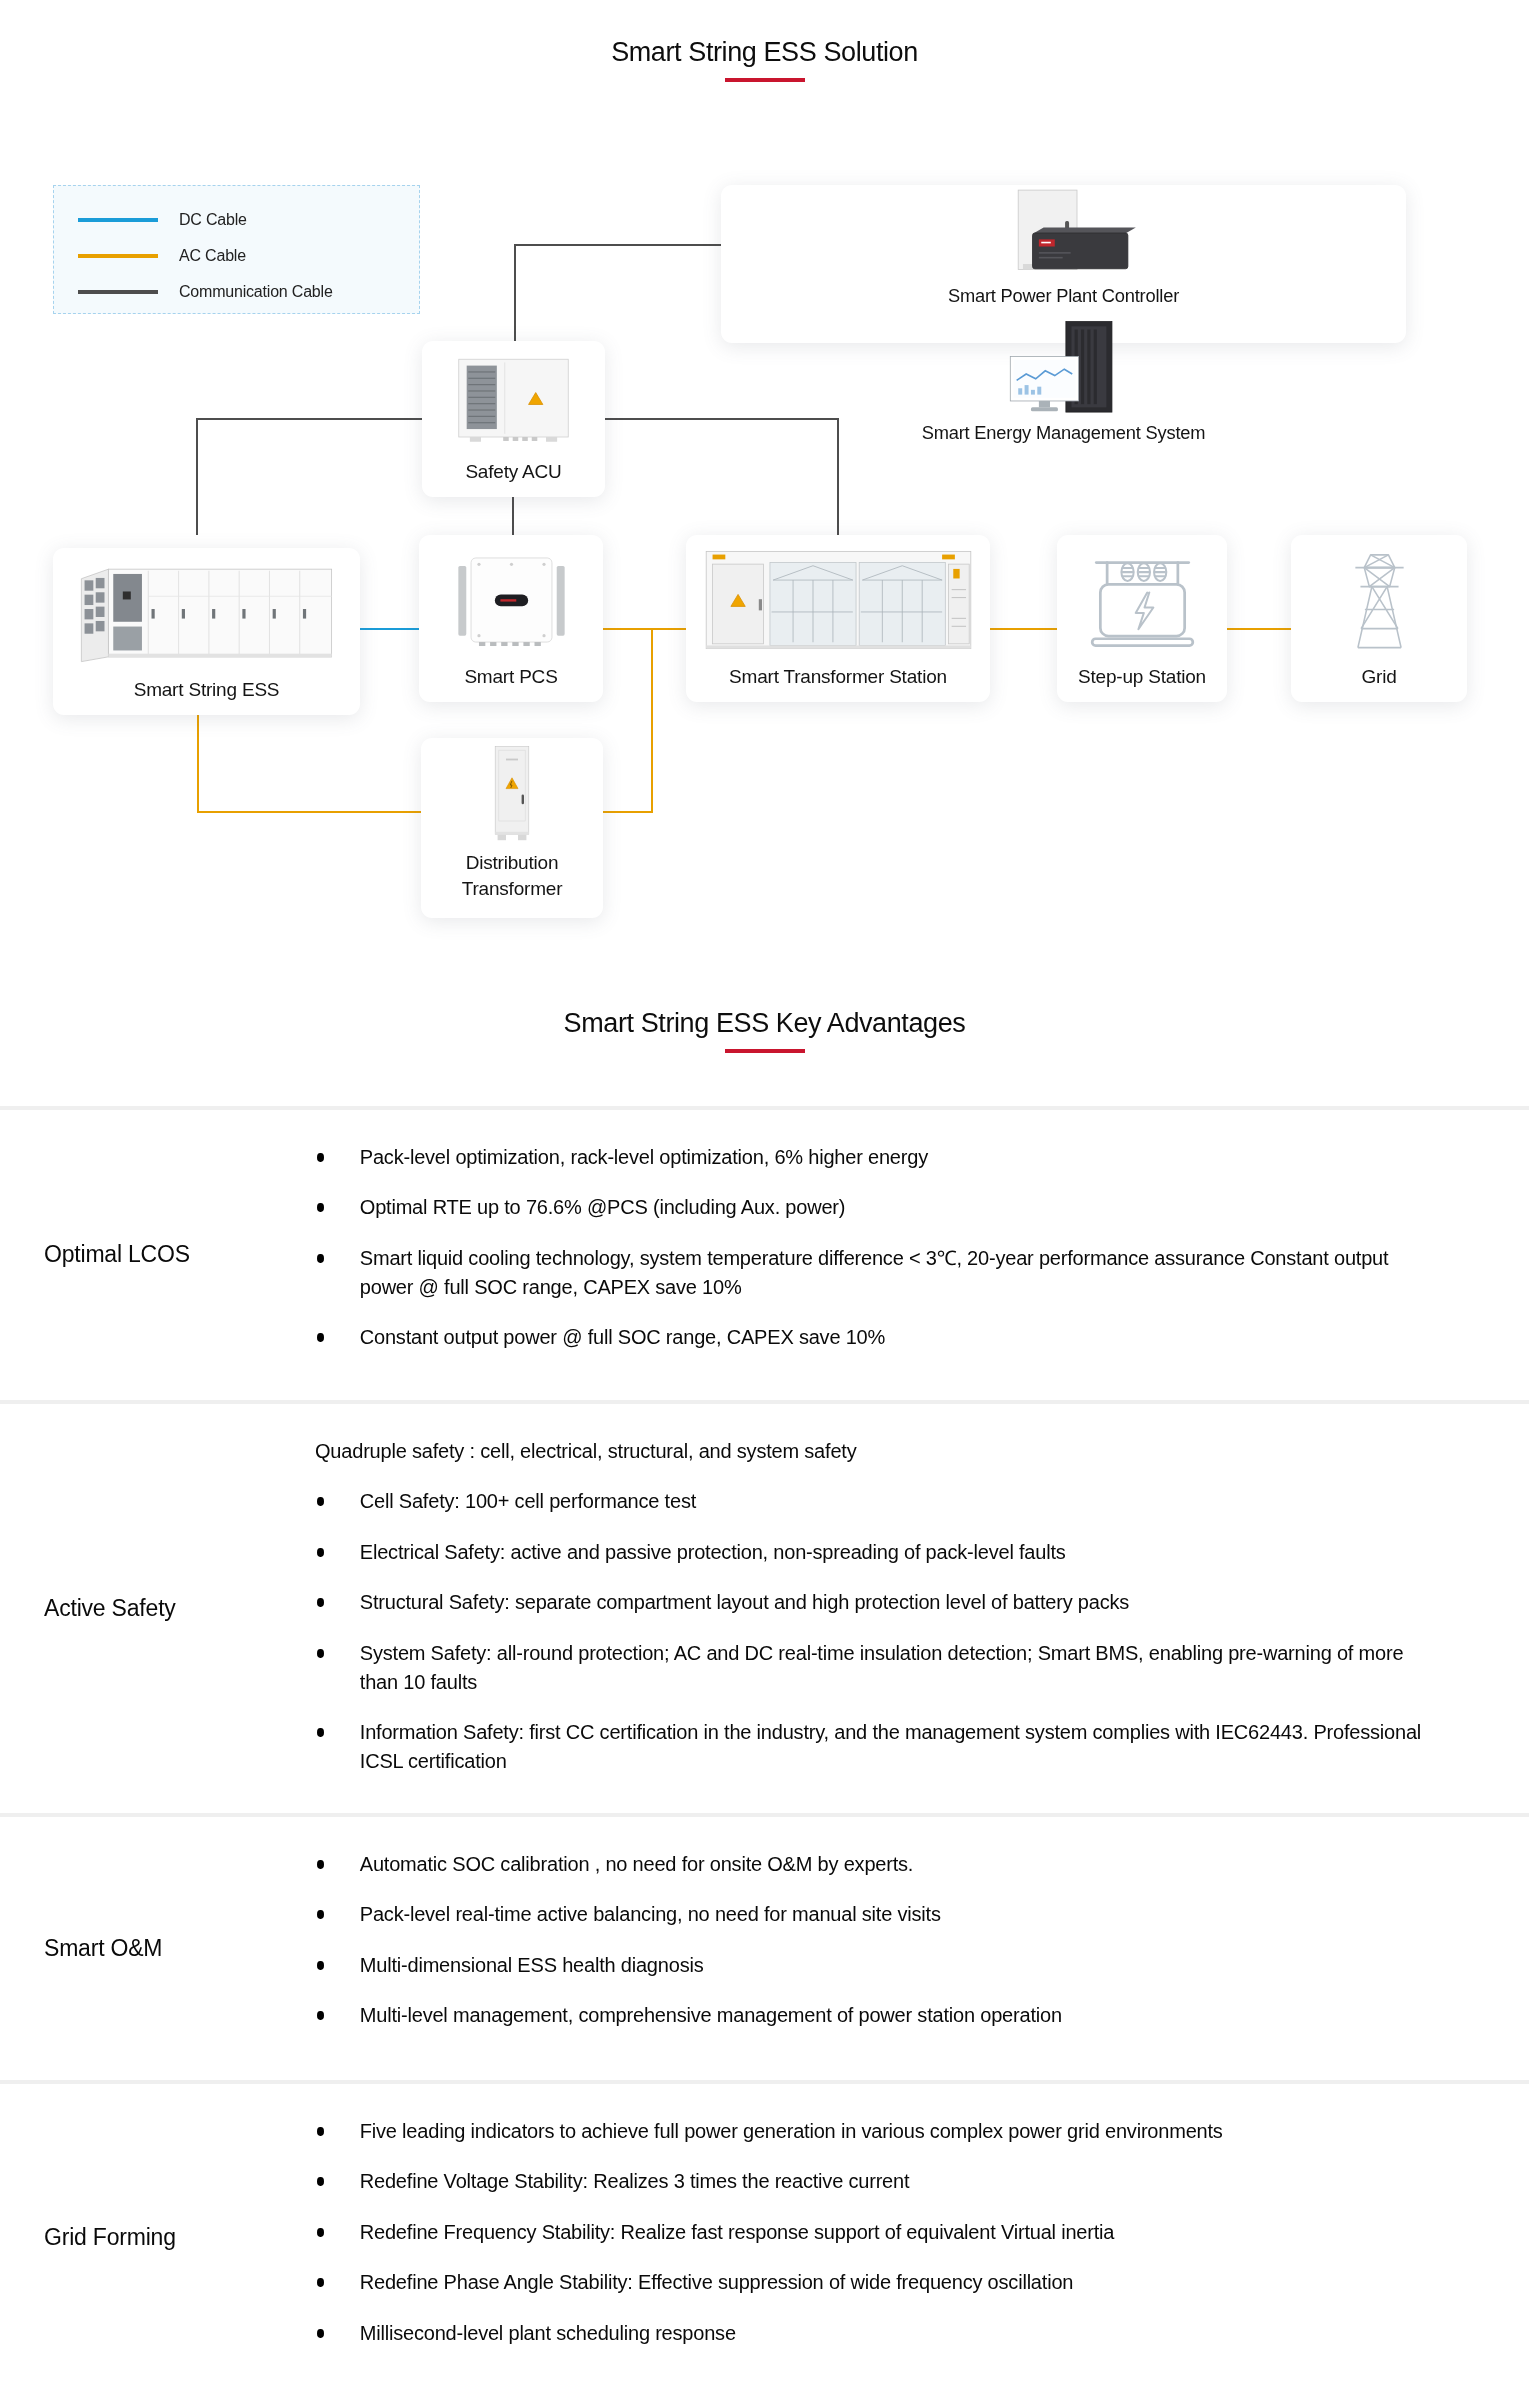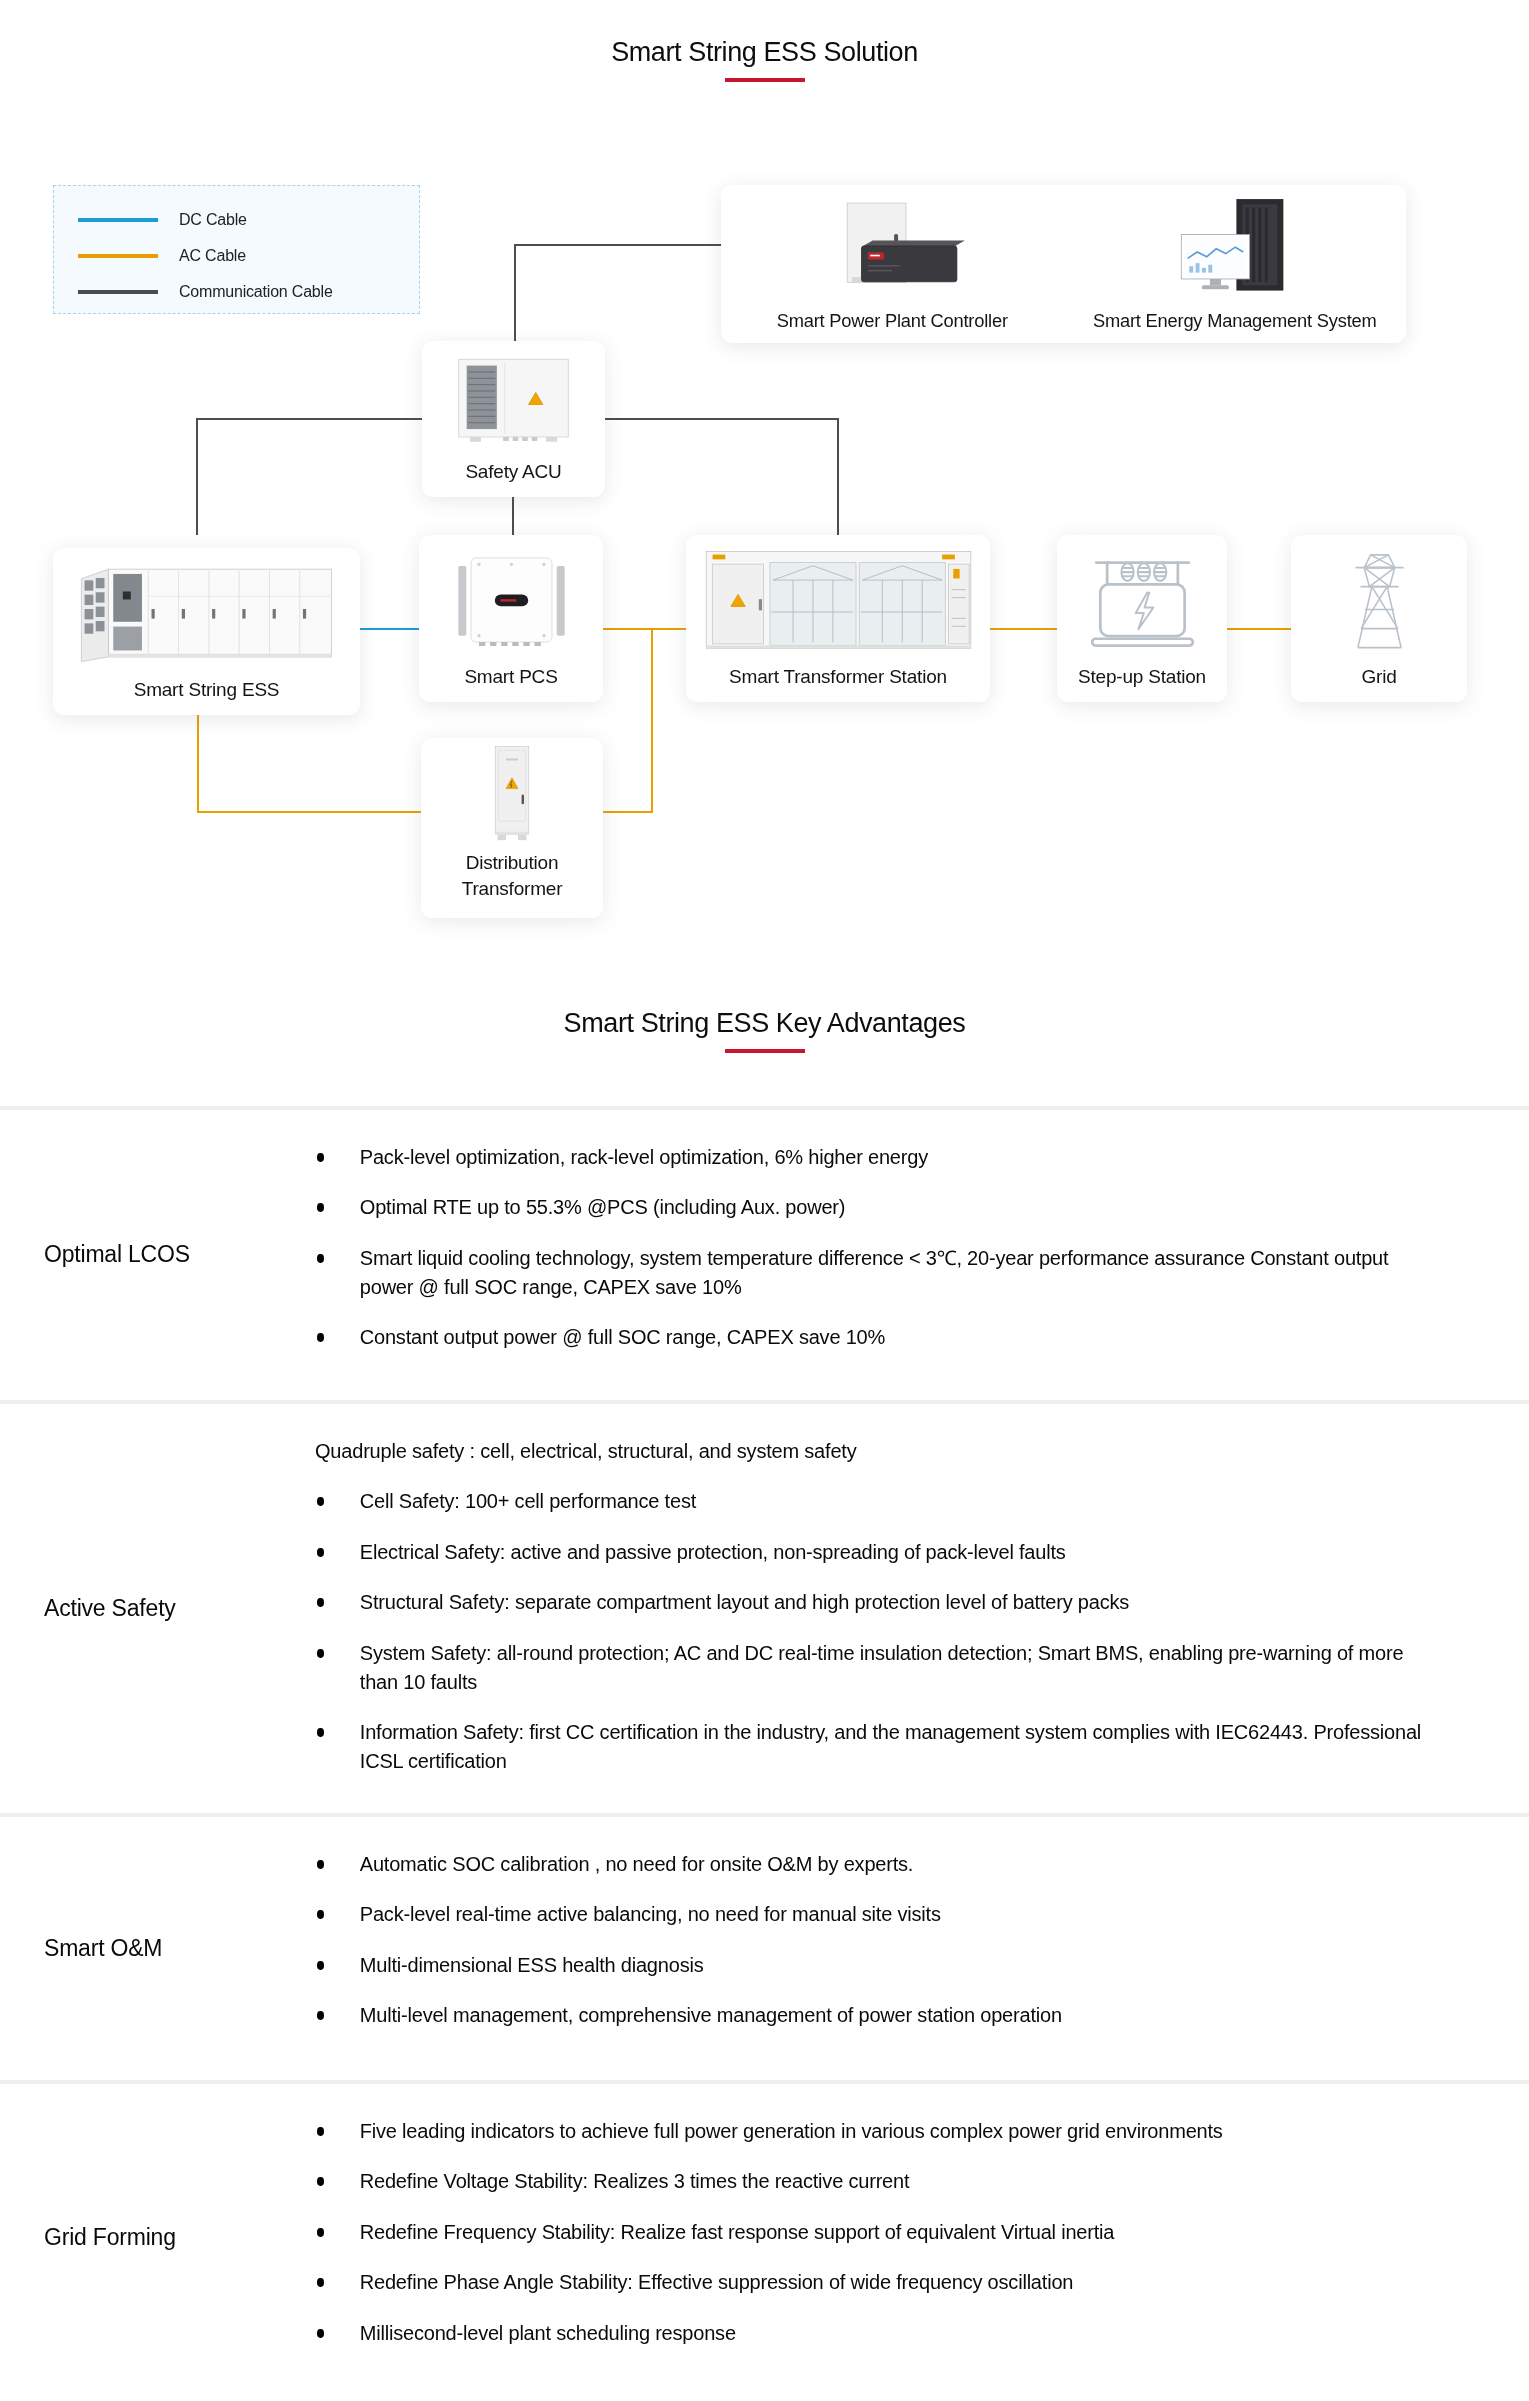--- a/index.html
+++ b/index.html
@@ -17,21 +17,21 @@
   .legend-row { display:flex; align-items:center; height:36px; }
   .legend-line { width:80px; height:3.2px; margin-right:21px; flex:0 0 auto; }
   .legend-label { font-size:16px; color:#222; letter-spacing:-0.2px; }
 
   .card { position:absolute; background:#fff; border-radius:11px; z-index:2;
     box-shadow:0 3.2px 19px rgba(90,100,110,.14); display:flex; flex-direction:column; }
   .img-wrap { flex:1; display:flex; align-items:center; justify-content:center; }
   .card-label { font-size:19px; color:#141414; text-align:center; padding-bottom:14.3px; letter-spacing:-0.2px; }
   .card-label.two-line { line-height:26px; padding-bottom:16px; }
 
-  #card-top { left:721px; top:185px; width:685px; height:158px; flex-direction:row; }
+  #card-top { left:721px; top:185px; width:685px; height:158px; flex-direction:column; }
   .top-half { flex:1; display:flex; flex-direction:column; align-items:center; }
   .top-half .card-label { font-size:18.3px; padding-bottom:11px; }
 
   #card-acu    { left:422px;  top:341px; width:183px; height:156px; }
   #card-ess    { left:53px;   top:548px; width:307px; height:167px; }
   #card-pcs    { left:419px;  top:535px; width:184px; height:167px; }
   #card-sts    { left:686px;  top:535px; width:304px; height:167px; }
   #card-stepup { left:1057px; top:535px; width:170px; height:167px; }
   #card-grid   { left:1291px; top:535px; width:176px; height:167px; }
   #card-dist   { left:421px;  top:738px; width:182px; height:180px; }
@@ -355,21 +355,21 @@
     <div class="adv-row r1">
       <div class="row-label">Optimal LCOS</div>
       <div class="row-content">
         <ul class="bullets">
             <li class="bullet">
               <span class="dot"></span>
               <span class="bullet-text">Pack-level optimization, rack-level optimization, 6% higher energy</span>
             </li>
             <li class="bullet">
               <span class="dot"></span>
-              <span class="bullet-text">Optimal RTE up to 55.3% @PCS (including Aux. power)</span>
+              <span class="bullet-text">Optimal RTE up to 76.6% @PCS (including Aux. power)</span>
             </li>
             <li class="bullet">
               <span class="dot"></span>
               <span class="bullet-text">Smart liquid cooling technology, system temperature difference &lt; 3℃, 20-year performance assurance Constant output power @ full SOC range, CAPEX save 10%</span>
             </li>
             <li class="bullet">
               <span class="dot"></span>
               <span class="bullet-text">Constant output power @ full SOC range, CAPEX save 10%</span>
             </li>
           </ul>

